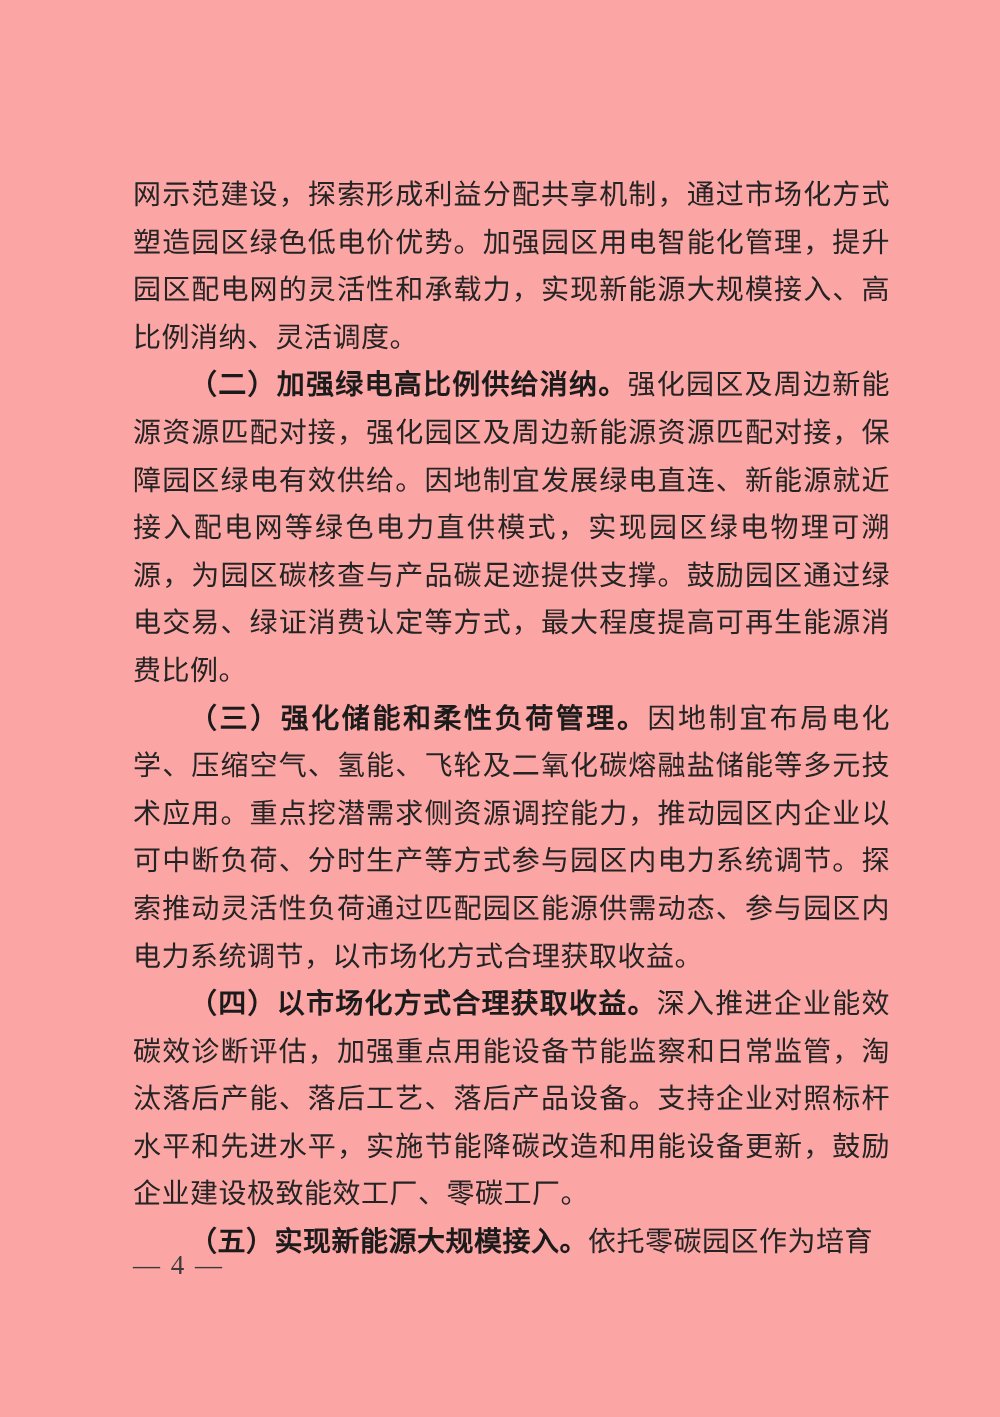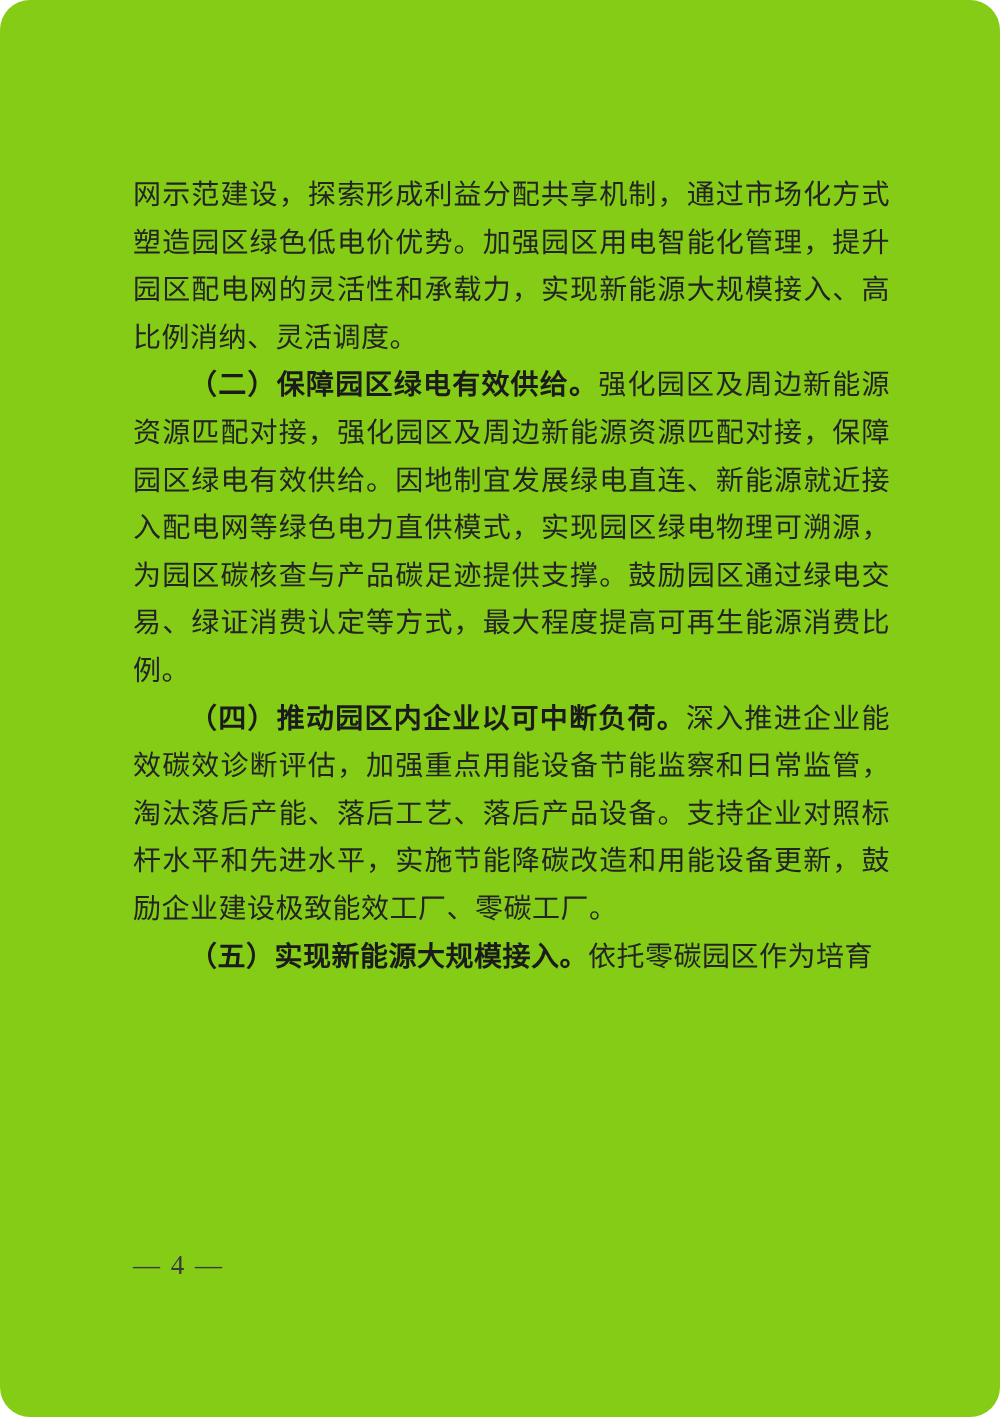--- a/index.html
+++ b/index.html
@@ -4,26 +4,25 @@
 <style>
   html, body {
     margin: 0;
     padding: 0;
     background: #ffffff;
   }
   .page {
     position: relative;
     width: 1000px;
     height: 1417px;
-    background: #84cc16;
+    background: #fca5a5;
     font-family: "Liberation Serif", "DejaVu Serif", serif;
     color: #242424;
     overflow: hidden;
     box-sizing: border-box;
-    border-radius: 30px;
   }
   .content {
     position: absolute;
     left: 133px;
     top: 171px;
     width: 757px;
   }
   .para {
     margin: 0;
     font-size: 28px;
@@ -50,23 +49,24 @@
   }
 </style>
 </head>
 <body>
 
 <div class="page">
   <div class="content">
 
     <p class="para"><span>网示范建设，探索形成利益分配共享机制，通过市场化方式塑造园区绿色低电价优势。加强园区用电智能化管理，提升园区配电网的灵活性和承载力，实现新能源大规模接入、高比例消纳、灵活调度。</span></p>
 
-    <p class="para indent"><span class="heading">（二）保障园区绿电有效供给。</span><span>强化园区及周边新能源资源匹配对接，强化园区及周边新能源资源匹配对接，保障园区绿电有效供给。因地制宜发展绿电直连、新能源就近接入配电网等绿色电力直供模式，实现园区绿电物理可溯源，为园区碳核查与产品碳足迹提供支撑。鼓励园区通过绿电交易、绿证消费认定等方式，最大程度提高可再生能源消费比例。</span></p>
+    <p class="para indent"><span class="heading">（二）加强绿电高比例供给消纳。</span><span>强化园区及周边新能源资源匹配对接，强化园区及周边新能源资源匹配对接，保障园区绿电有效供给。因地制宜发展绿电直连、新能源就近接入配电网等绿色电力直供模式，实现园区绿电物理可溯源，为园区碳核查与产品碳足迹提供支撑。鼓励园区通过绿电交易、绿证消费认定等方式，最大程度提高可再生能源消费比例。</span></p>
 
+    <p class="para indent"><span class="heading">（三）强化储能和柔性负荷管理。</span><span>因地制宜布局电化学、压缩空气、氢能、飞轮及二氧化碳熔融盐储能等多元技术应用。重点挖潜需求侧资源调控能力，推动园区内企业以可中断负荷、分时生产等方式参与园区内电力系统调节。探索推动灵活性负荷通过匹配园区能源供需动态、参与园区内电力系统调节，以市场化方式合理获取收益。</span></p>
 
-    <p class="para indent"><span class="heading">（四）推动园区内企业以可中断负荷。</span><span>深入推进企业能效碳效诊断评估，加强重点用能设备节能监察和日常监管，淘汰落后产能、落后工艺、落后产品设备。支持企业对照标杆水平和先进水平，实施节能降碳改造和用能设备更新，鼓励企业建设极致能效工厂、零碳工厂。</span></p>
+    <p class="para indent"><span class="heading">（四）以市场化方式合理获取收益。</span><span>深入推进企业能效碳效诊断评估，加强重点用能设备节能监察和日常监管，淘汰落后产能、落后工艺、落后产品设备。支持企业对照标杆水平和先进水平，实施节能降碳改造和用能设备更新，鼓励企业建设极致能效工厂、零碳工厂。</span></p>
 
     <p class="para indent"><span class="heading">（五）实现新能源大规模接入。</span><span>依托零碳园区作为培育</span></p>
 
   </div>
 
   <div class="footer">— 4 —</div>
 </div>
 
 </body></html>

